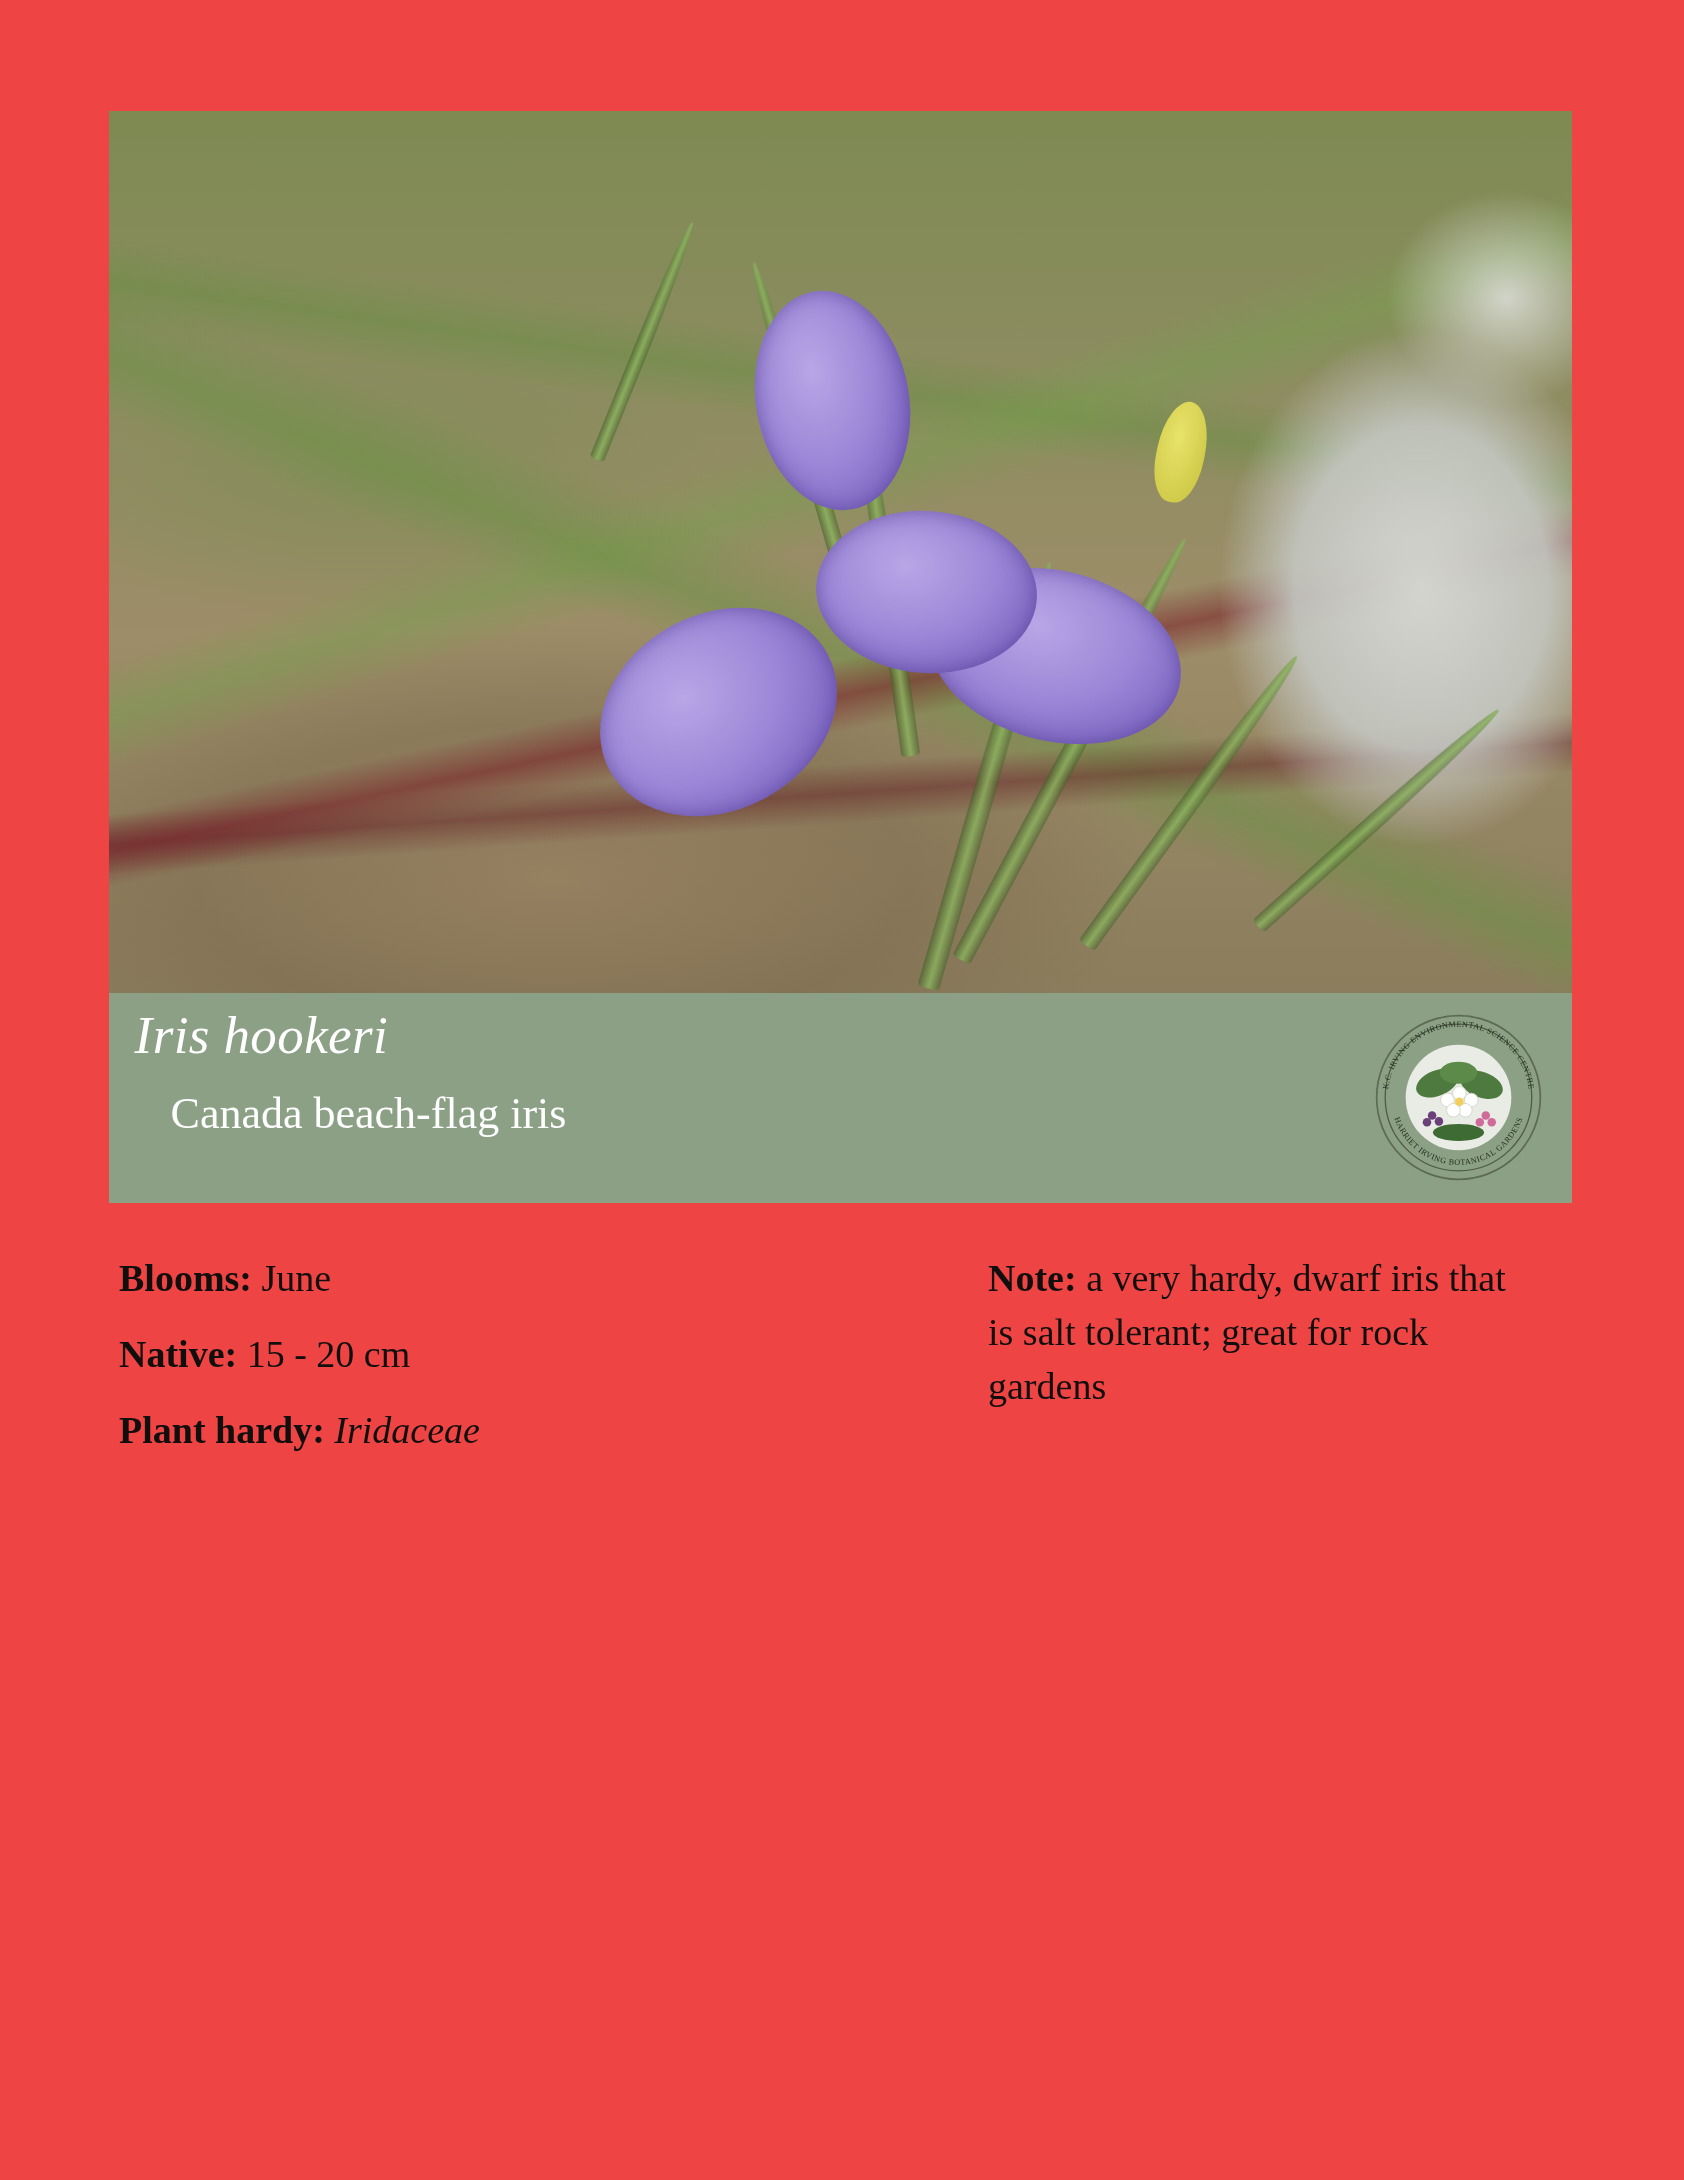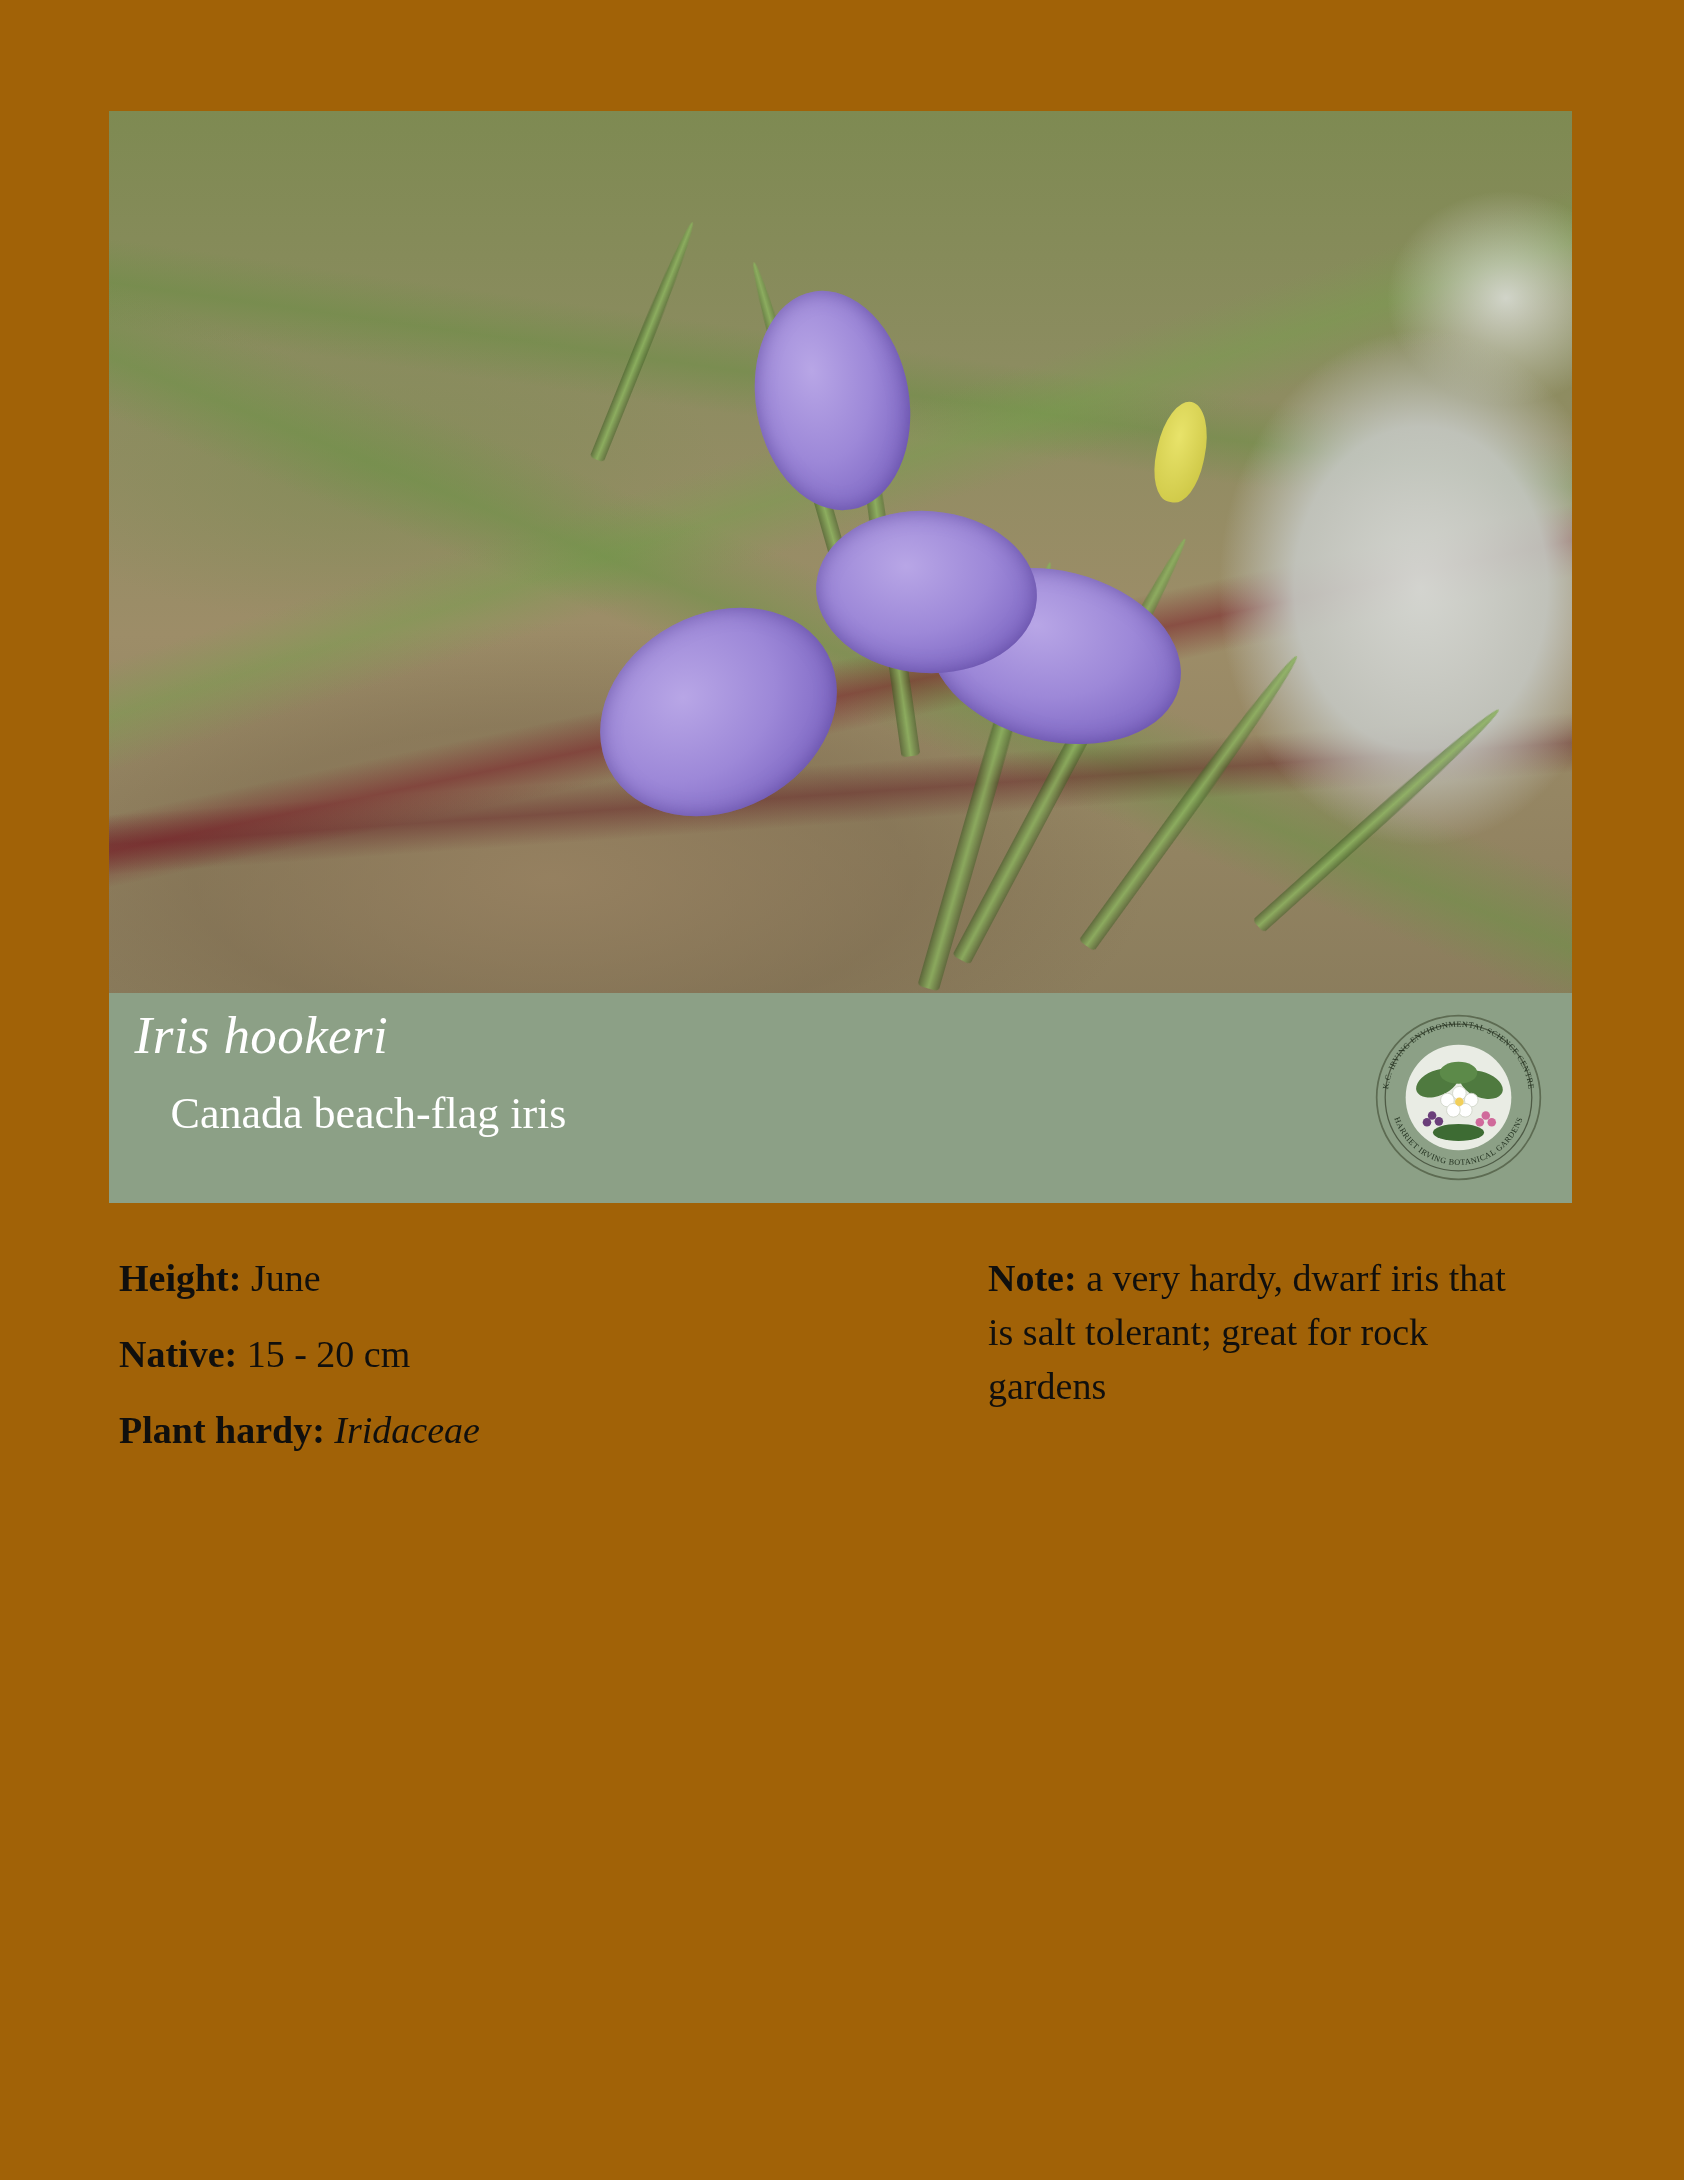--- a/index.html
+++ b/index.html
@@ -14,21 +14,21 @@
     color: #111111;
     position: relative;
     overflow: hidden;
   }
 
   .page {
     position: absolute;
     left: 0; top: 0;
     width: 1685px;
     height: 2181px;
-    background: #a16207;
+    background: #ef4444;
   }
 
   
   .photo-wrap {
     position: absolute;
     left: 109px;
     top: 111px;
     width: 1463px;
     height: 903px;
     overflow: hidden;
@@ -196,21 +196,21 @@
         </text>
         <text font-family="'Liberation Serif', serif" font-size="9.5" fill="#22301f" letter-spacing="0.6">
           <textPath href="#arcBot" startOffset="50%" text-anchor="middle">HARRIET IRVING BOTANICAL GARDENS</textPath>
         </text>
       </svg>
     </div>
   </div>
 
   <div class="col col-left">
     <div class="row">
-      <span class="lbl">Height:</span>
+      <span class="lbl">Blooms:</span>
       <span>June</span>
     </div>
     <div class="row">
       <span class="lbl">Native:</span>
       <span>15 - 20 cm</span>
     </div>
     <div class="row">
       <span class="lbl">Plant hardy:</span>
       <span class="ital">Iridaceae</span>
     </div>

